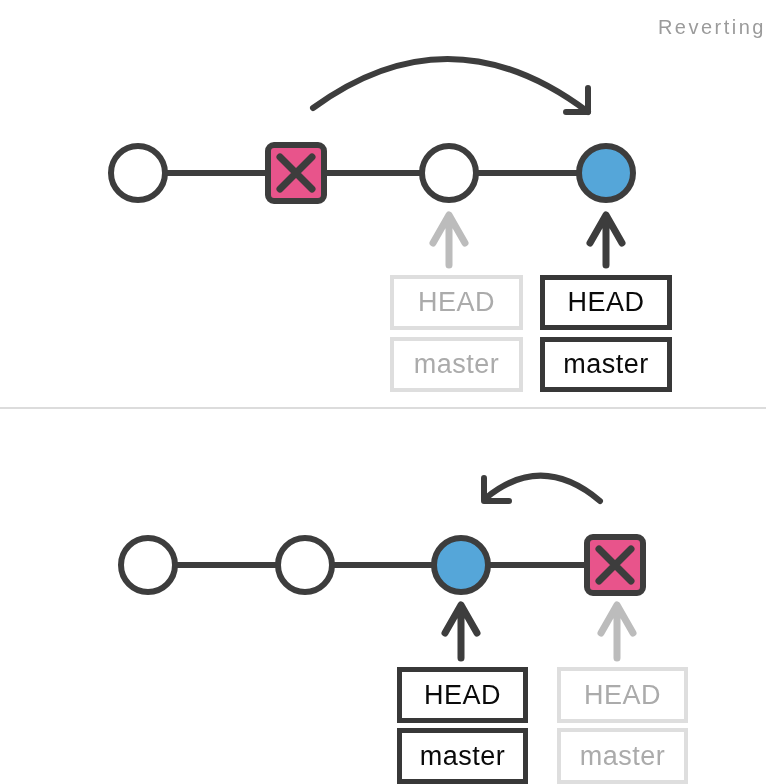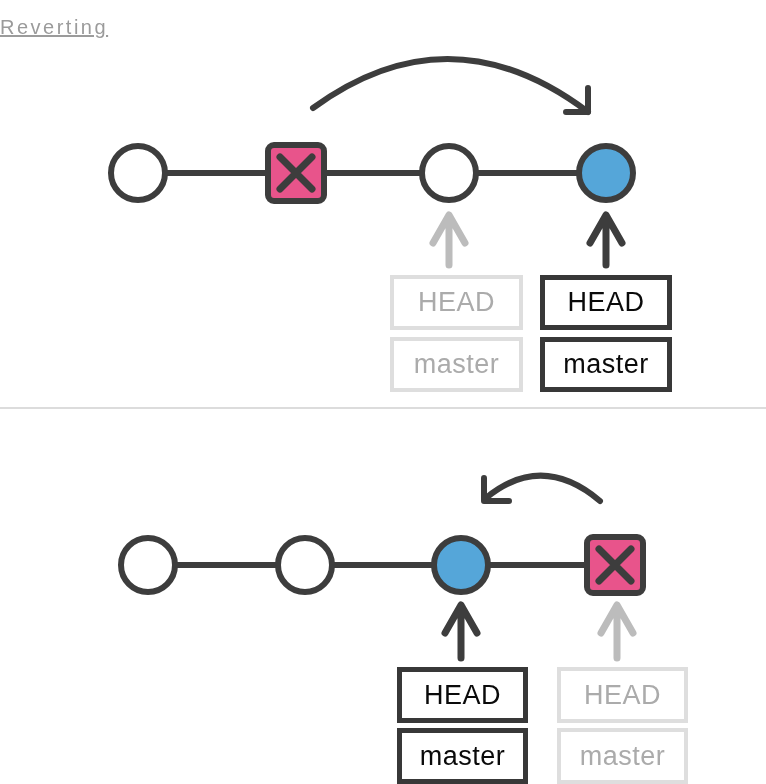--- a/index.html
+++ b/index.html
@@ -6,28 +6,27 @@
   .canvas{
     position:relative;
     width:766px;height:784px;
     background:#ffffff;
     overflow:hidden;
     font-family:"Liberation Sans", sans-serif;
   }
   .layer{position:absolute;left:0;top:0;}
   .panel-title{
     position:absolute;left:0;width:766px;
-    text-align:left;
+    text-align:right;
     color:var(--title);
     font-size:20px;
     font-weight:500;
     letter-spacing:2.5px;
     line-height:24px;
     user-select:none;
-    text-decoration:underline;
   }
   .title-top{top:-2px;}
   .title-bottom{top:429px;}
   .divider{
     position:absolute;left:0;top:407px;width:766px;height:2px;
     background:var(--divider);
   }
   .node{
     position:absolute;box-sizing:border-box;
     width:60px;height:60px;

